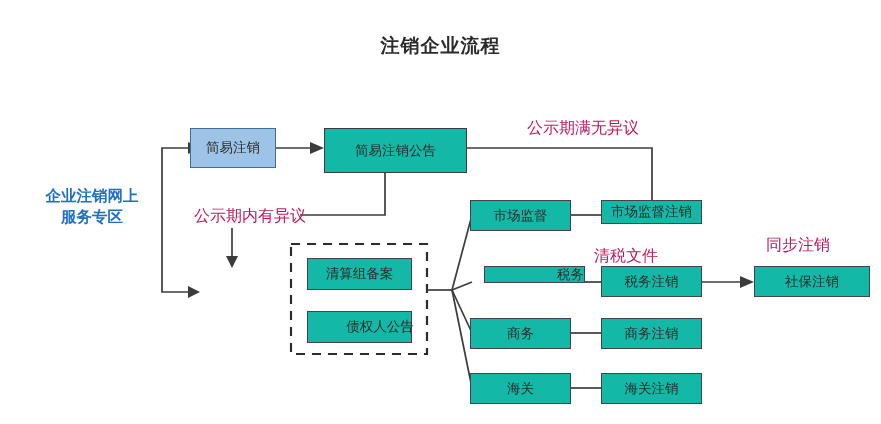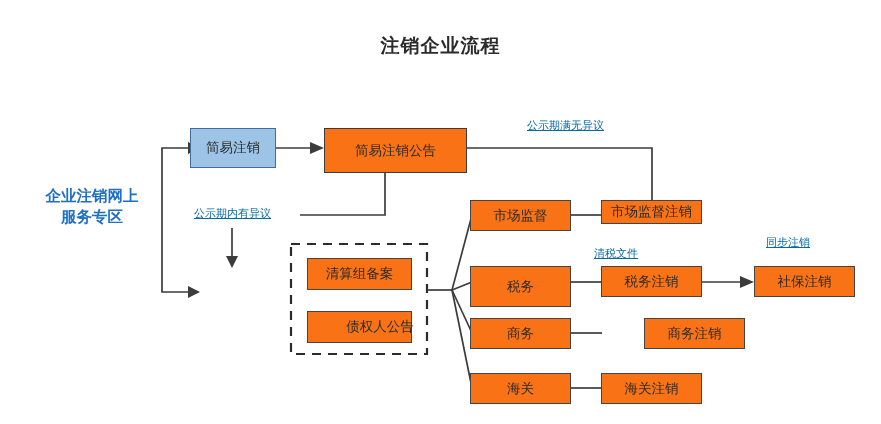--- a/index.html
+++ b/index.html
@@ -29,40 +29,39 @@
     font-size:15.5px;
     font-weight:bold;
     color:#1f6fc4;
     line-height:21px;
   }
 
   .box{
     position:absolute;
     box-sizing:border-box;
     border:1.6px solid #3c3c3c;
-    background:#f97316;
+    background:#14b8a6;
     display:flex;
     align-items:center;
     justify-content:center;
     font-size:13.5px;
     color:#2b2b2b;
     white-space:nowrap;
   }
   .box.blue{
     background:#9dc3e6;
     border-color:#3f6d9e;
   }
   .box.thin{border-width:1.3px;border-color:#444;}
 
   .edge-label{
     position:absolute;
-    font-size:11px;
-    color:#0369a1;
+    font-size:16px;
+    color:#be185d;
     white-space:nowrap;
-    text-decoration:underline;
   }
 
   svg.wires{
     position:absolute;left:0;top:0;width:881px;height:424px;
     pointer-events:none;
   }
   svg.wires line, svg.wires path, svg.wires polyline{
     stroke:#3c3c3c;stroke-width:1.7px;fill:none;
   }
   .dashgroup{
@@ -134,37 +133,37 @@
   </div>
 
   <div class="box thin" style="left:470px;top:200px;width:101px;height:31px;text-align:center;">
     <span>市场监督</span>
   </div>
 
   <div class="box thin" style="left:601px;top:200px;width:101px;height:24px;">
     <span>市场监督注销</span>
   </div>
 
-  <div class="box thin" style="left:470px;top:266px;width:101px;height:41px;">
+  <div class="box thin" style="left:484px;top:266px;width:101px;height:17px;justify-content:flex-end;">
     <span>税务</span>
   </div>
 
   <div class="box thin" style="left:601px;top:266px;width:101px;height:31px;">
     <span>税务注销</span>
   </div>
 
-  <div class="box thin" style="left:754px;top:266px;width:101px;height:31px;">
+  <div class="box thin" style="left:754px;top:266px;width:116px;height:31px;">
     <span>社保注销</span>
   </div>
 
   <div class="box thin" style="left:470px;top:318px;width:101px;height:31px;">
     <span>商务</span>
   </div>
 
-  <div class="box thin" style="left:601px;top:318px;width:101px;height:31px;margin-left:43px;">
+  <div class="box thin" style="left:601px;top:318px;width:101px;height:31px;">
     <span>商务注销</span>
   </div>
 
   <div class="box thin" style="left:470px;top:373px;width:101px;height:31px;">
     <span>海关</span>
   </div>
 
   <div class="box thin" style="left:601px;top:373px;width:101px;height:31px;">
     <span>海关注销</span>
   </div>

